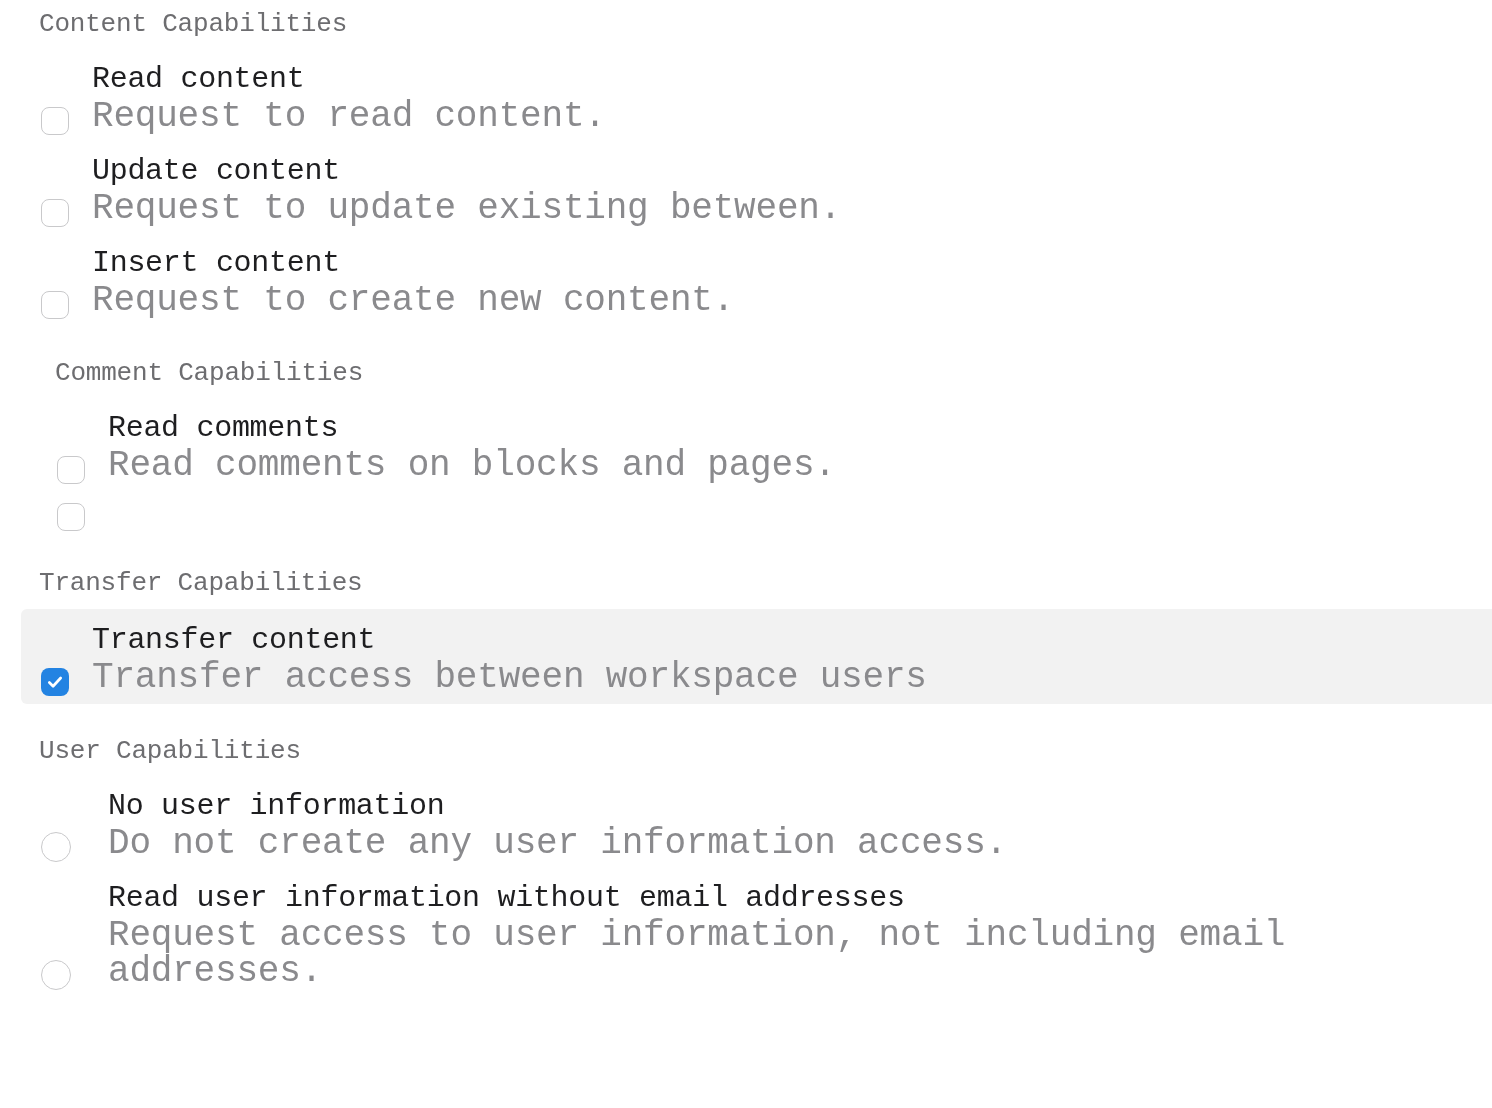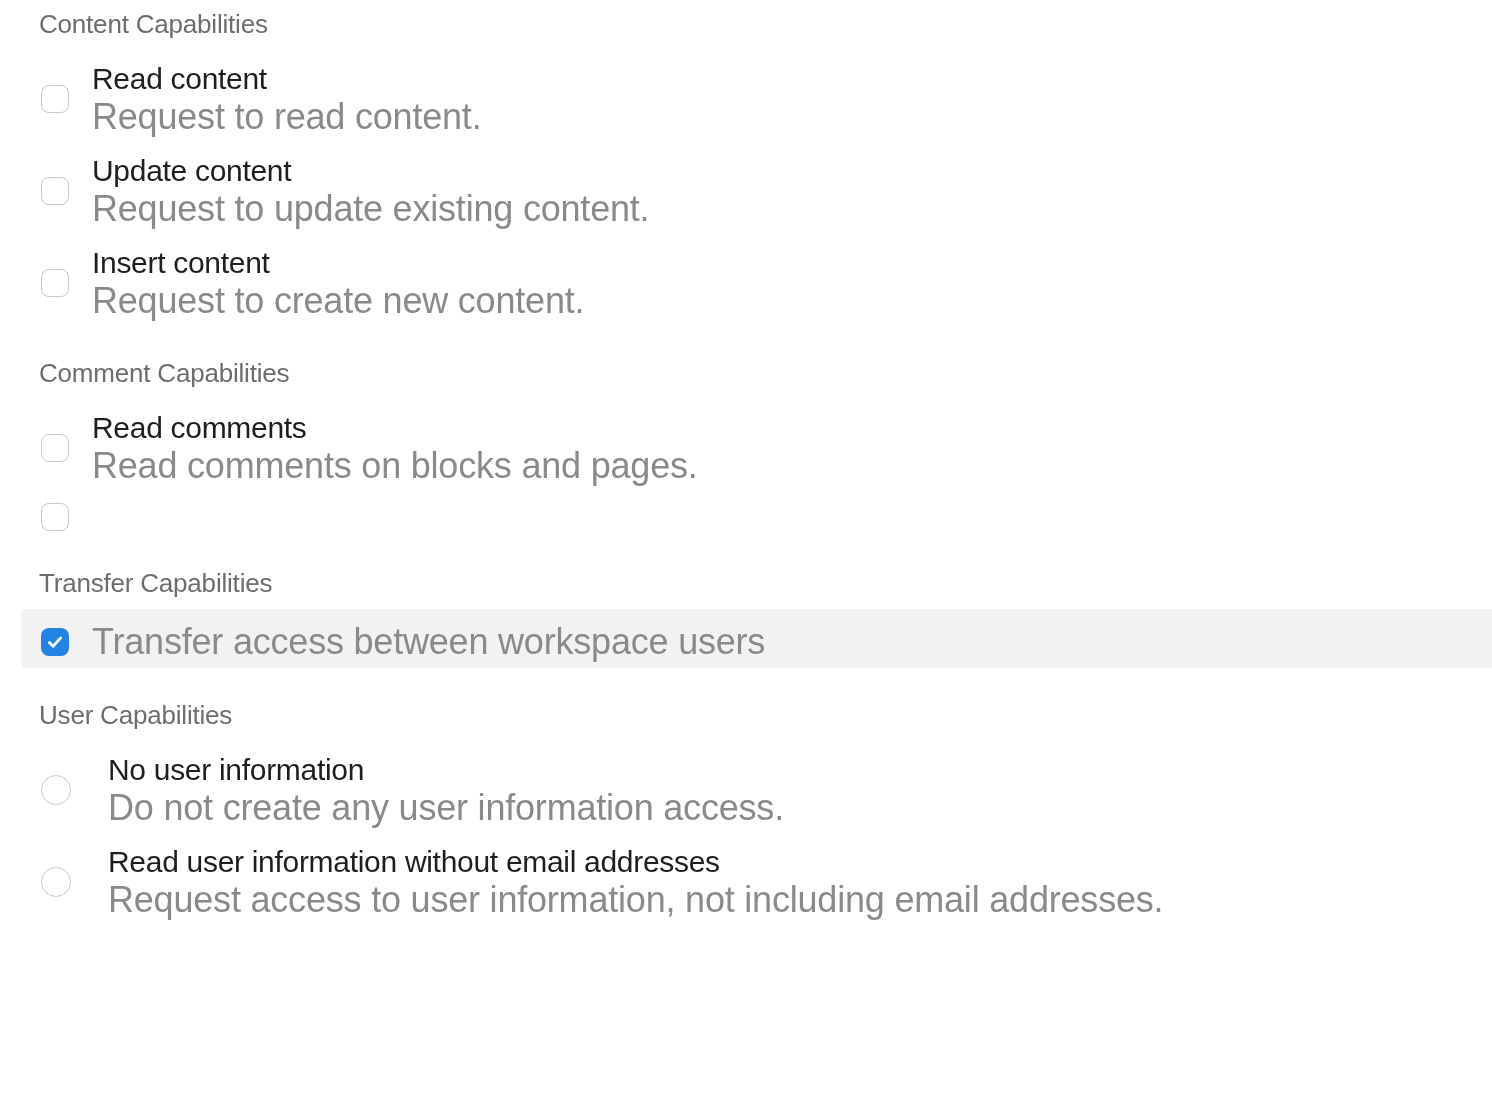--- a/index.html
+++ b/index.html
@@ -4,41 +4,41 @@
 <style>
   html, body {
     margin: 0;
     padding: 0;
     background: #ffffff;
     width: 1492px;
     height: 1108px;
     font-family: "Liberation Sans", sans-serif;
     overflow: hidden;
   }
-  #root { position: relative; width: 1288px; }
+  #root { position: relative; width: 1288px; font-family: Liberation Mono, monospace; }
 
   .section { display: block; }
   .section-content   { margin-top: 8px; }
-  .section-comment   { margin-top: 38px; }
+  .section-comment   { margin-top: 38px; padding-left: 16px; }
   .section-workspace { margin-top: 36px; }
   .section-user      { margin-top: 31px; }
 
   .section-heading {
     margin: 0 0 21px 39px;
     font-size: 26px;
     line-height: 32px;
     font-weight: 500;
     color: #6d6d70;
     letter-spacing: -0.2px;
   }
   .section-workspace .section-heading { margin-bottom: 10px; }
 
   .row {
     display: flex;
-    align-items: center;
+    align-items: flex-end;
     margin: 0 0 18px 41px;
   }
   .rows .row:last-child { margin-bottom: 0; }
 
   .row.highlighted {
     margin-left: 21px;
     margin-bottom: 0;
     padding: 13px 0 8px 20px;
     background: #f2f2f2;
     border-radius: 6px 0 0 6px;
@@ -121,21 +121,21 @@
       <div class="label">Read content</div>
       <div class="desc">Request to read content.</div>
     </div>
   </div>
         <div class="row checkbox-row">
     <span class="checkbox">
       
     </span>
     <div class="texts">
       <div class="label">Update content</div>
-      <div class="desc">Request to update existing content.</div>
+      <div class="desc">Request to update existing between.</div>
     </div>
   </div>
         <div class="row checkbox-row">
     <span class="checkbox">
       
     </span>
     <div class="texts">
       <div class="label">Insert content</div>
       <div class="desc">Request to create new content.</div>
     </div>
@@ -164,20 +164,21 @@
     <section class="section section-workspace">
     <h3 class="section-heading">Transfer Capabilities</h3>
     <div class="rows">
         <div class="row checkbox-row highlighted">
     <span class="checkbox checked">
       <svg viewBox="0 0 24 24">
         <path d="M5.2 12.6 L9.7 17.1 L18.8 7.2" fill="none" stroke="#ffffff" stroke-width="3.2" stroke-linecap="round" stroke-linejoin="round"></path>
       </svg>
     </span>
     <div class="texts">
+      <div class="label">Transfer content</div>
       <div class="desc">Transfer access between workspace users</div>
     </div>
   </div>
       </div>
   </section>
     <section class="section section-user">
     <h3 class="section-heading">User Capabilities</h3>
     <div class="rows">
         <div class="row radio-row">
     <span class="radio">

